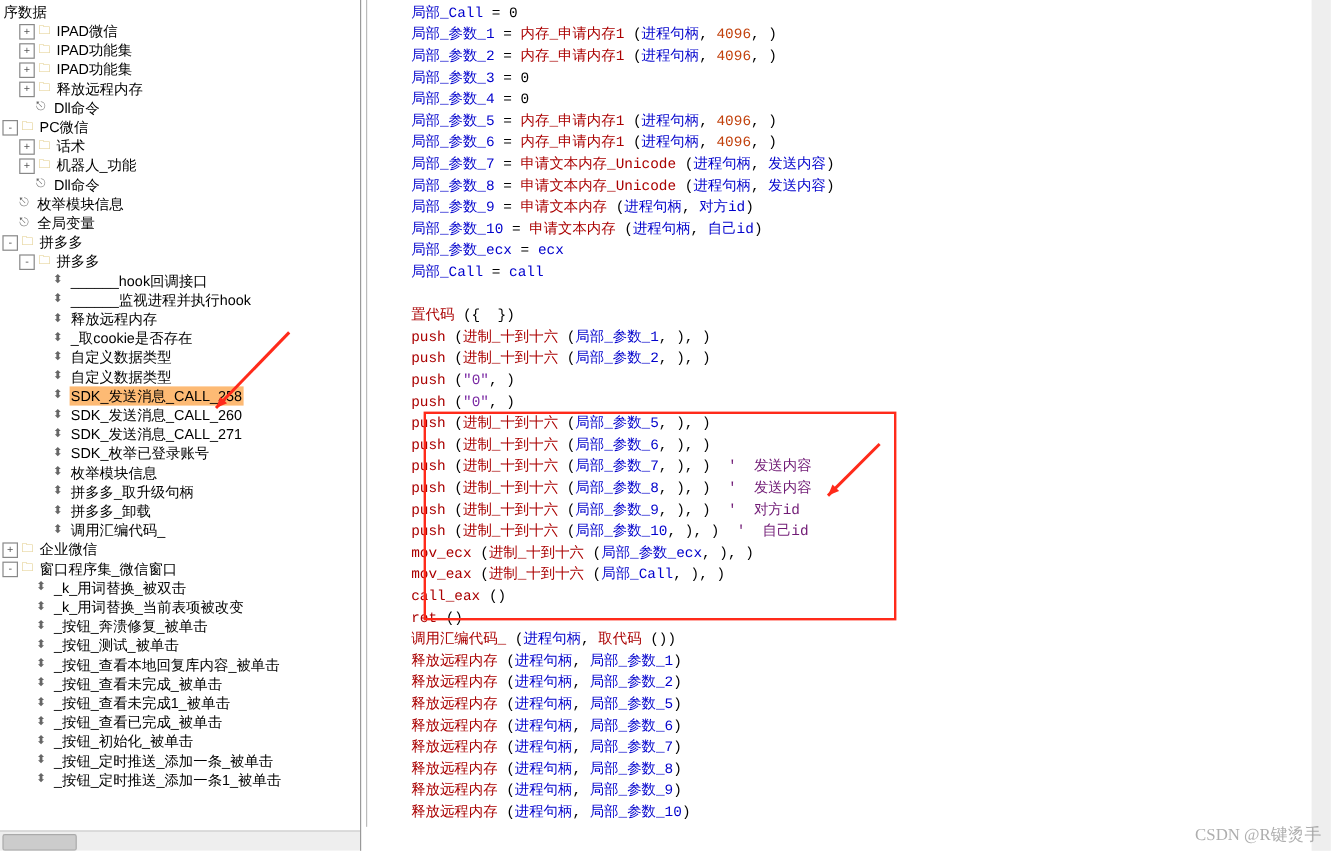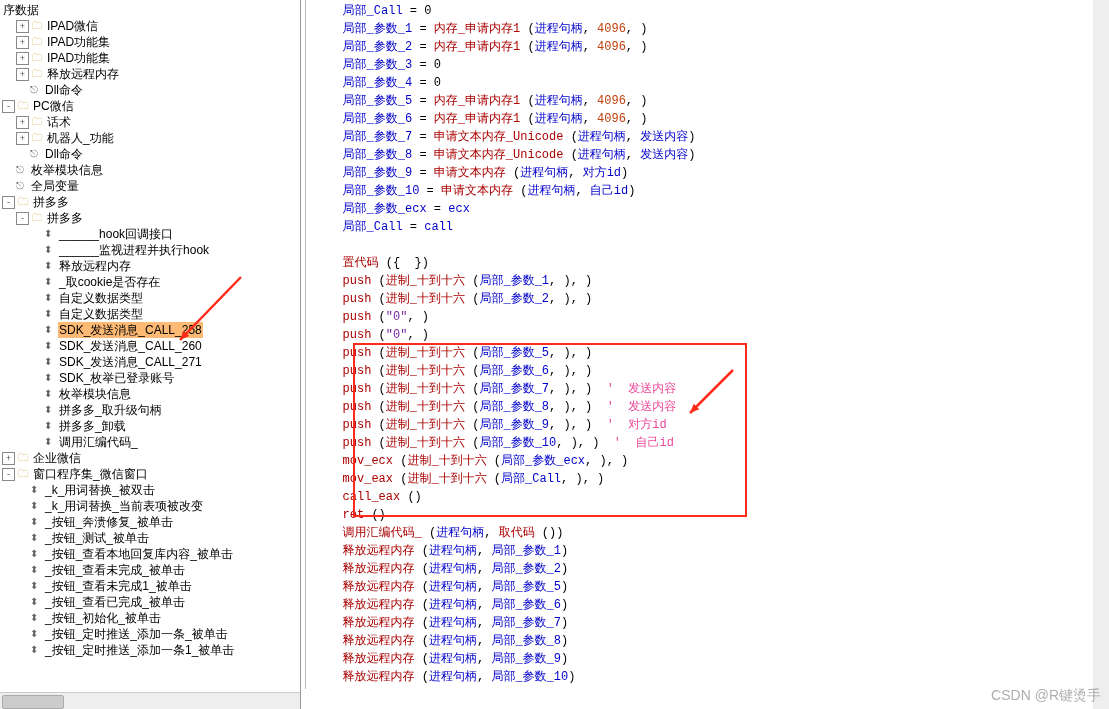--- a/index.html
+++ b/index.html
@@ -89,42 +89,42 @@
     font-size: 12px;
     line-height: 18px;
     white-space: pre;
     padding-top: 2px;
   }
   .c-black { color: #000; }
   .c-blue  { color: #0000cc; }
   .c-red   { color: #aa0000; }
   .c-str   { color: #7a28a3; }
   .c-teal  { color: #c2410c; }
-  .c-green { color: #ec4899; }
+  .c-green { color: #701a75; }
   .red-rect {
     position: absolute;
     border: 2px solid #ff2a1a;
     pointer-events: none;
   }
   .arrow {
     position: absolute;
     pointer-events: none;
   }
   .vscroll {
     position: absolute;
     top: 0; right: 0; bottom: 0;
     width: 16px;
     background: #eee;
   }
   .watermark {
     position: absolute;
     right: 8px; bottom: 4px;
     color: rgba(120,120,120,.6);
     font-size: 14px;
-    font-family: Liberation Sans, sans-serif;
+    font-family: Liberation Serif, serif;
     pointer-events: none;
   }
   .right-sep {
     position: absolute;
     left: 4px; top: 0; bottom: 20px;
     border-left: 1px solid #bbb;
   }
 </style>
 </head>
 <body>

